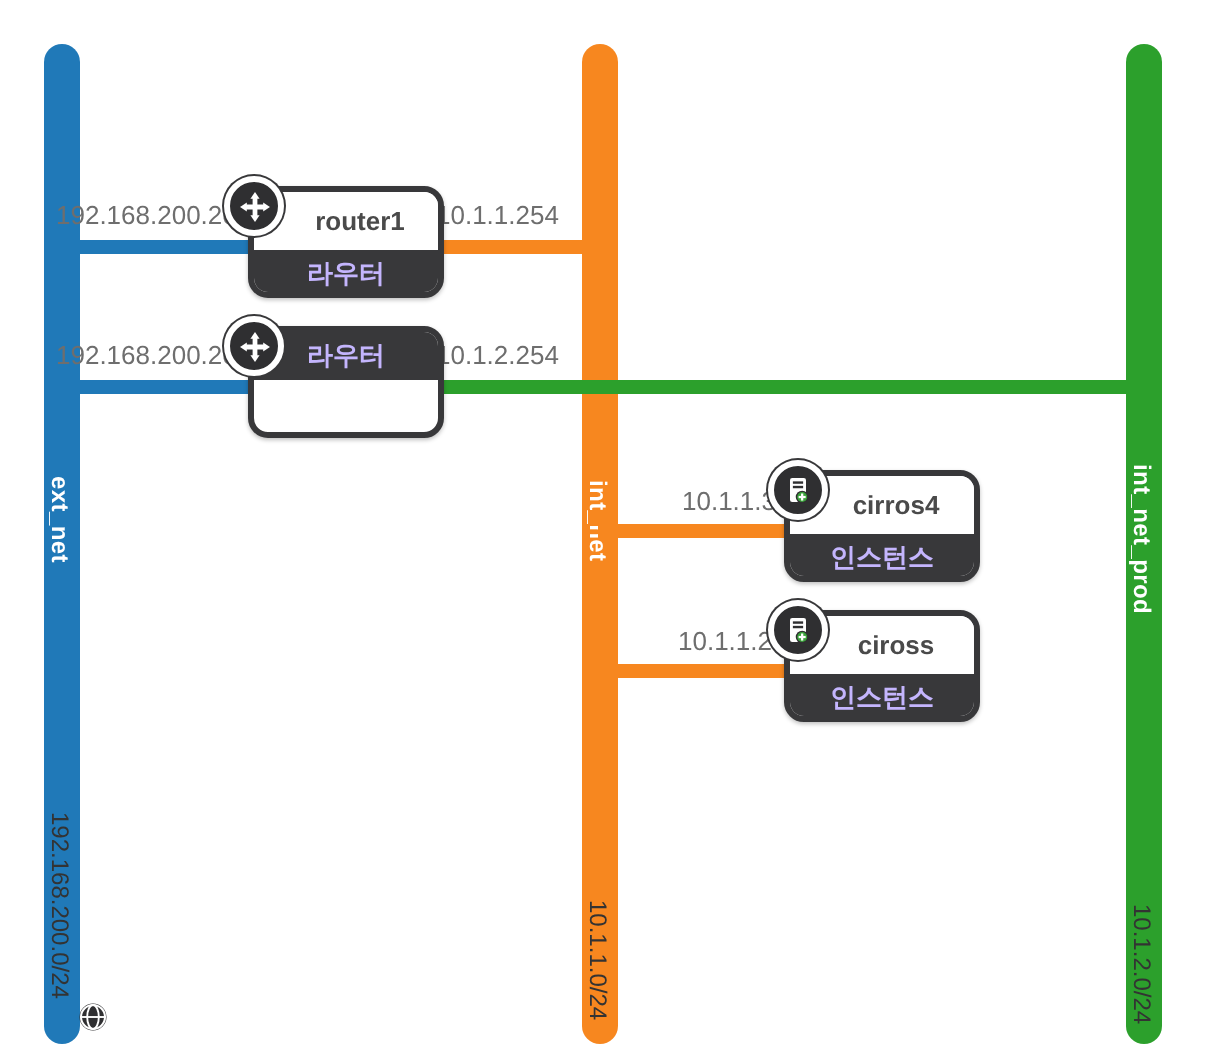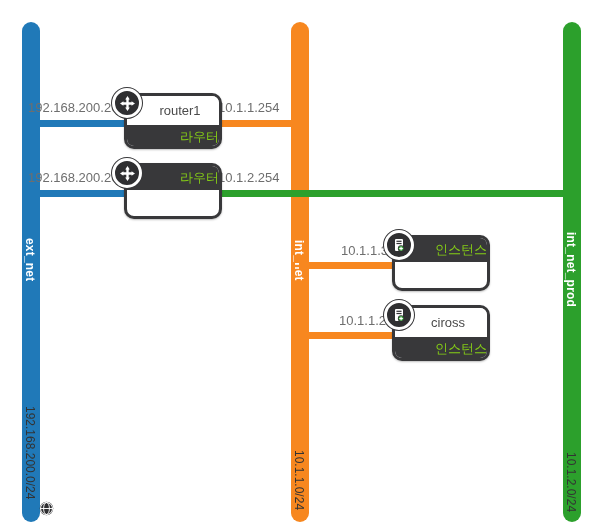--- a/index.html
+++ b/index.html
@@ -60,37 +60,38 @@
   .node {
     position: absolute;
     width: 98px;
     height: 56px;
     border: 3px solid #38383a;
     border-radius: 10px;
     background: #ffffff;
     box-sizing: border-box;
     overflow: hidden;
     box-shadow: 0 1px 2px rgba(0,0,0,0.25);
+    font-weight: bold;
   }
   .node-title {
     height: 29px;
     line-height: 29px;
     text-align: center;
     font-size: 13px;
     color: #4a4a4a;
     background: #ffffff;
     padding-left: 14px;
     box-sizing: border-box;
   }
   .node-type {
     height: 24px;
     line-height: 24px;
-    text-align: right;
+    text-align: center;
     font-size: 13px;
-    color: #84cc16;
+    color: #c4b5fd;
     background: #38383a;
     box-sizing: border-box;
   }
   .node-icon {
     position: absolute;
     width: 30px;
     height: 30px;
     border-radius: 50%;
     background: #2f2f31;
     border: 3px solid #ffffff;
@@ -177,20 +178,21 @@
         <path d="M10 18.8 L7.3 14.8 L12.7 14.8 Z"></path>
         <path d="M1.2 10 L5.2 7.3 L5.2 12.7 Z"></path>
         <path d="M18.8 10 L14.8 12.7 L14.8 7.3 Z"></path>
         <rect x="8.6" y="4.4" width="2.8" height="11.2" rx="0.6"></rect>
         <rect x="4.4" y="8.6" width="11.2" height="2.8" rx="0.6"></rect>
       </g>
     </svg>
   </div>
 
   <div class="node" style="left:392px; top:235px; z-index:5;">
+    <div class="node-title">cirros4</div>
     <div class="node-type">인스턴스</div>
   </div>
   <div class="node-icon" style="left:384px; top:230px;">
     <svg width="16" height="16" viewBox="0 0 20 20">
       <rect x="5" y="2.5" width="10" height="15" rx="1.4" fill="#ffffff"></rect>
       <rect x="6.8" y="4.6" width="6.4" height="1.5" fill="#2f2f31"></rect>
       <rect x="6.8" y="7.4" width="6.4" height="1.5" fill="#2f2f31"></rect>
       <circle cx="12.6" cy="14.4" r="4.0" fill="#2f2f31"></circle>
       <circle cx="12.6" cy="14.4" r="3.1" fill="#3aa33a"></circle>
       <rect x="11.9" y="12.2" width="1.4" height="4.4" fill="#ffffff"></rect>

